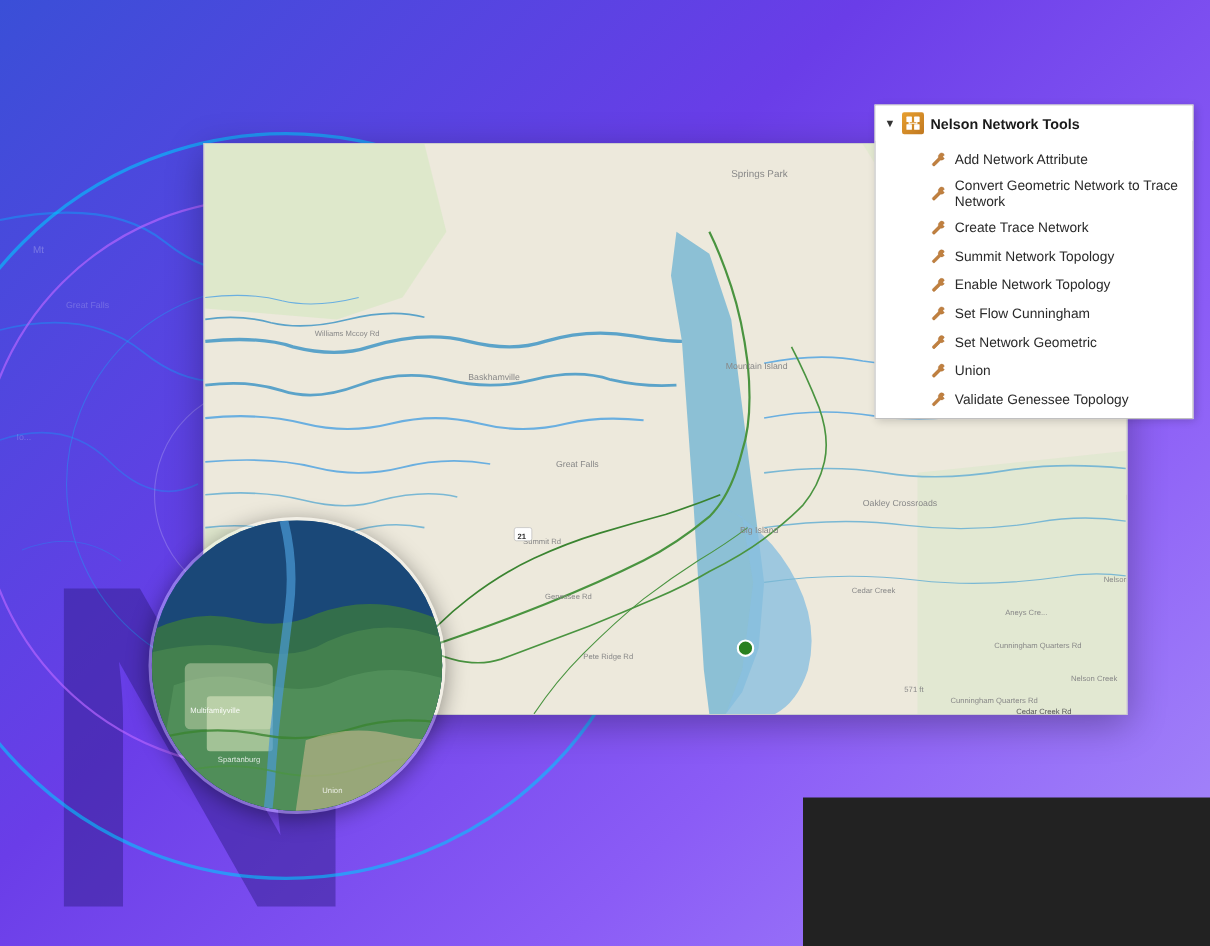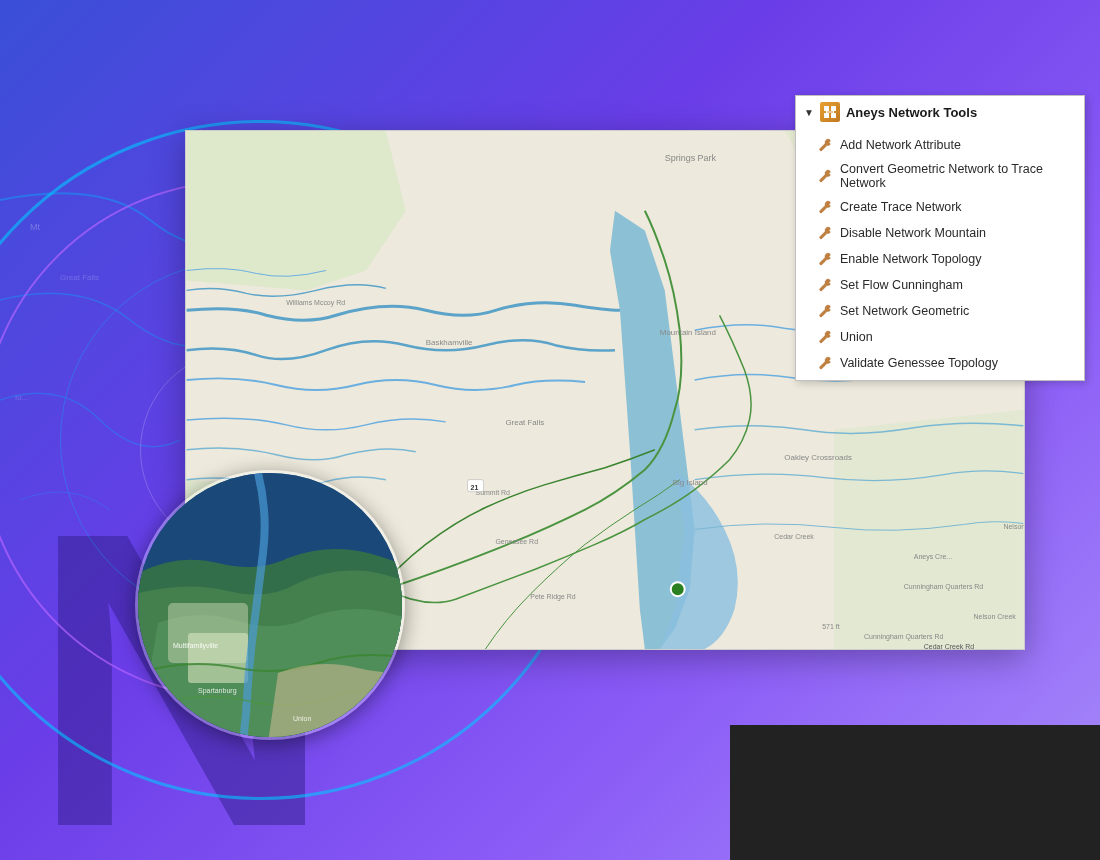--- a/index.html
+++ b/index.html
@@ -134,20 +134,21 @@
     }
 
     .toolbar-title-text {
       font-size: 13px;
       font-weight: 600;
       color: #1a1a1a;
     }
 
     .toolbar-items {
       padding: 4px 0;
+      margin-left: 28px;
     }
 
     .toolbar-item {
       display: flex;
       align-items: center;
       padding: 4px 8px 4px 22px;
       gap: 8px;
       cursor: pointer;
       min-height: 26px;
     }
@@ -313,21 +314,21 @@
       <svg width="14" height="14" viewBox="0 0 14 14" xmlns="http://www.w3.org/2000/svg">
         <rect x="1" y="1" width="5" height="5" fill="white" rx="0.5"></rect>
         <rect x="8" y="1" width="5" height="5" fill="white" rx="0.5"></rect>
         <rect x="1" y="8" width="5" height="5" fill="white" rx="0.5"></rect>
         <rect x="8" y="8" width="5" height="5" fill="white" rx="0.5"></rect>
         <line x1="3.5" y1="6" x2="3.5" y2="8" stroke="white" stroke-width="1"></line>
         <line x1="10.5" y1="6" x2="10.5" y2="8" stroke="white" stroke-width="1"></line>
         <line x1="3.5" y1="7" x2="10.5" y2="7" stroke="white" stroke-width="1"></line>
       </svg>
     </div>
-    <span class="toolbar-title-text">Aneys Network Tools</span>
+    <span class="toolbar-title-text">Nelson Network Tools</span>
   </div>
 
   <div class="toolbar-items">
 
   <div class="toolbar-item">
         <svg width="14" height="14" viewBox="0 0 14 14" style="flex-shrink: 0;">
           <path d="M 10 1 Q 12 1 12.5 3 L 11 4.5 L 12.5 6 Q 11.5 8 9 7.5 L 4 12.5 Q 3 13.5 2 12.5 Q 1 11.5 2 10.5 L 7 5.5 Q 6.5 3 8.5 1.5 Z" fill="#c08040" stroke="#a06020" stroke-width="0.3"></path>
         </svg>
         <span class="toolbar-item-label">Add Network Attribute</span>
       </div>
@@ -340,21 +341,21 @@
       <div class="toolbar-item">
         <svg width="14" height="14" viewBox="0 0 14 14" style="flex-shrink: 0;">
           <path d="M 10 1 Q 12 1 12.5 3 L 11 4.5 L 12.5 6 Q 11.5 8 9 7.5 L 4 12.5 Q 3 13.5 2 12.5 Q 1 11.5 2 10.5 L 7 5.5 Q 6.5 3 8.5 1.5 Z" fill="#c08040" stroke="#a06020" stroke-width="0.3"></path>
         </svg>
         <span class="toolbar-item-label">Create Trace Network</span>
       </div>
       <div class="toolbar-item">
         <svg width="14" height="14" viewBox="0 0 14 14" style="flex-shrink: 0;">
           <path d="M 10 1 Q 12 1 12.5 3 L 11 4.5 L 12.5 6 Q 11.5 8 9 7.5 L 4 12.5 Q 3 13.5 2 12.5 Q 1 11.5 2 10.5 L 7 5.5 Q 6.5 3 8.5 1.5 Z" fill="#c08040" stroke="#a06020" stroke-width="0.3"></path>
         </svg>
-        <span class="toolbar-item-label">Disable Network Mountain</span>
+        <span class="toolbar-item-label">Summit Network Topology</span>
       </div>
       <div class="toolbar-item">
         <svg width="14" height="14" viewBox="0 0 14 14" style="flex-shrink: 0;">
           <path d="M 10 1 Q 12 1 12.5 3 L 11 4.5 L 12.5 6 Q 11.5 8 9 7.5 L 4 12.5 Q 3 13.5 2 12.5 Q 1 11.5 2 10.5 L 7 5.5 Q 6.5 3 8.5 1.5 Z" fill="#c08040" stroke="#a06020" stroke-width="0.3"></path>
         </svg>
         <span class="toolbar-item-label">Enable Network Topology</span>
       </div>
       <div class="toolbar-item">
         <svg width="14" height="14" viewBox="0 0 14 14" style="flex-shrink: 0;">
           <path d="M 10 1 Q 12 1 12.5 3 L 11 4.5 L 12.5 6 Q 11.5 8 9 7.5 L 4 12.5 Q 3 13.5 2 12.5 Q 1 11.5 2 10.5 L 7 5.5 Q 6.5 3 8.5 1.5 Z" fill="#c08040" stroke="#a06020" stroke-width="0.3"></path>

